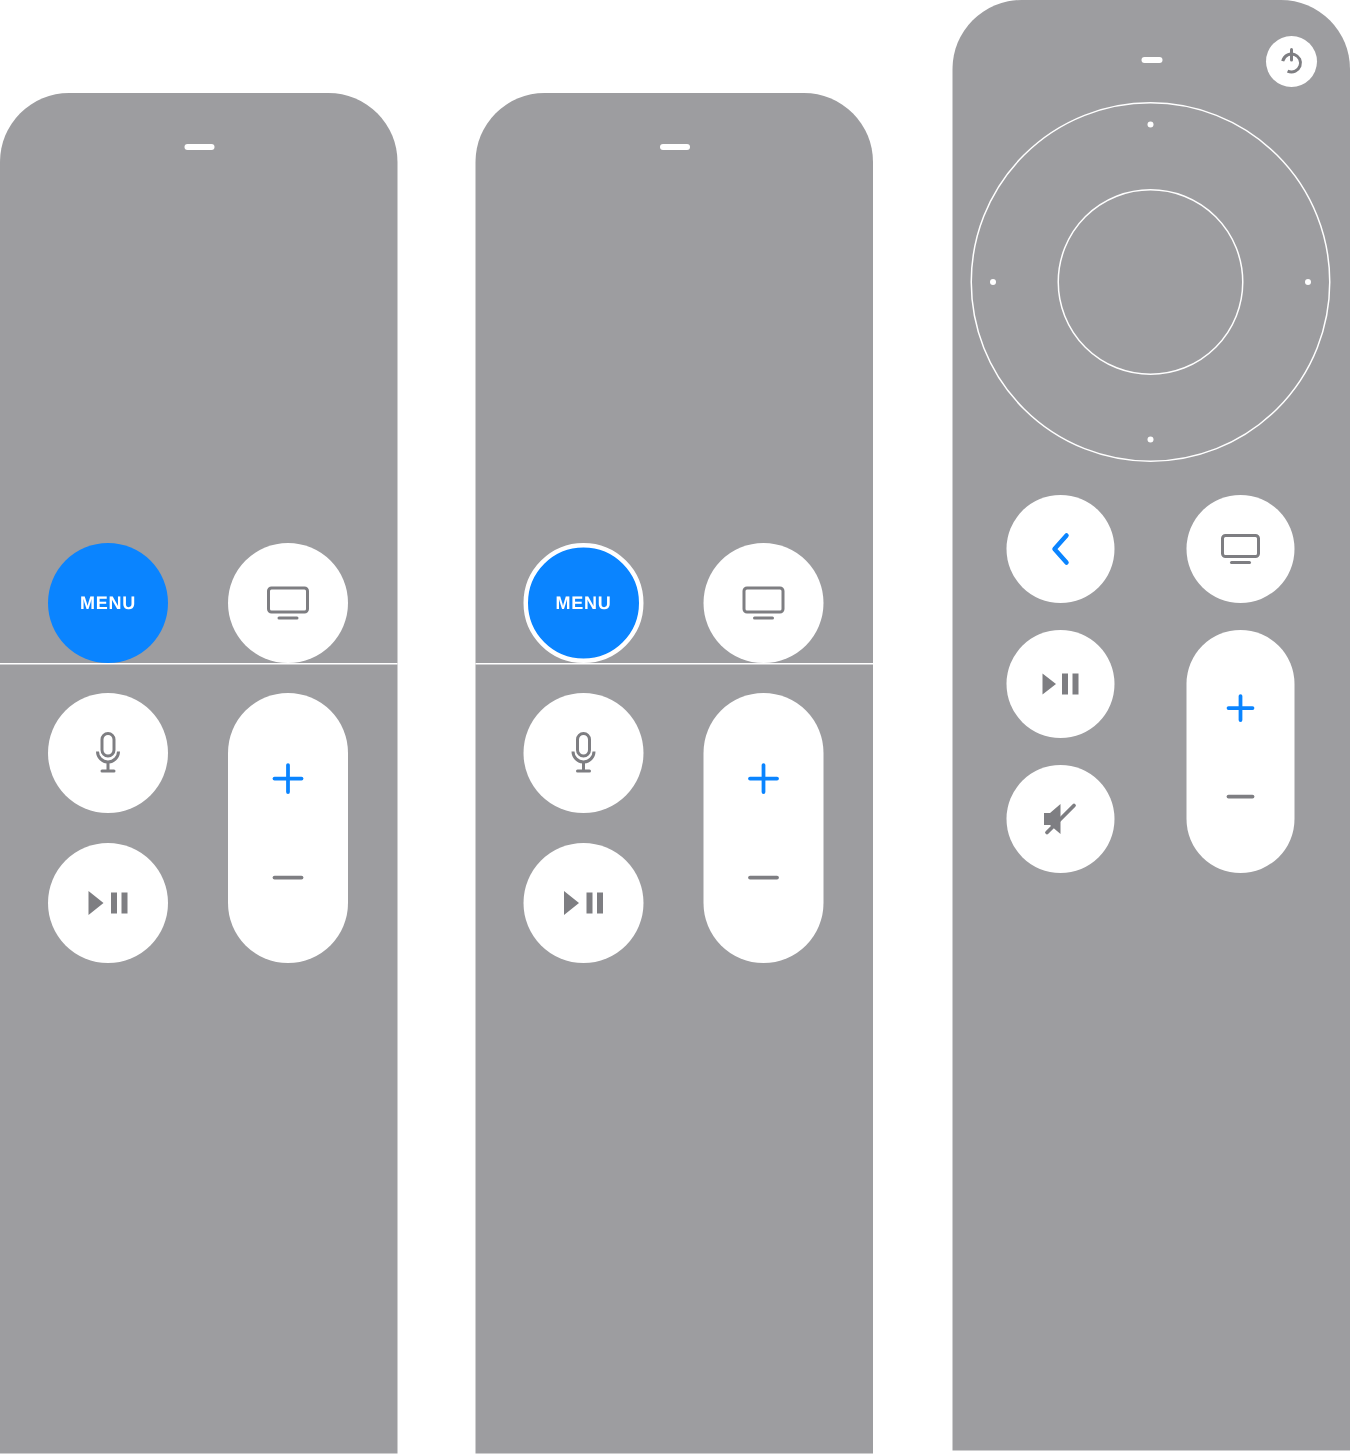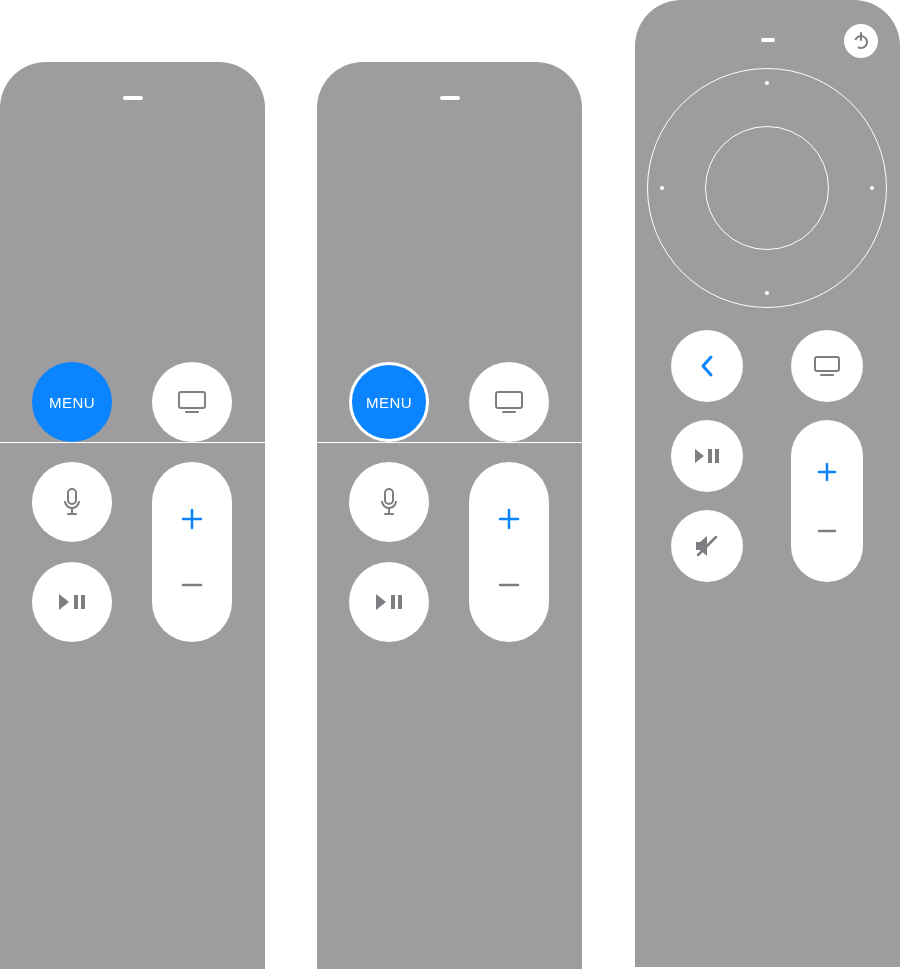--- a/index.html
+++ b/index.html
@@ -67,22 +67,22 @@
     background: #ffffff;
     display: flex;
     align-items: center;
     justify-content: center;
   }
   .btn-sm { width: 72px; height: 72px; }
 
   .btn.menu {
     background: #0a84ff;
     color: #ffffff;
-    font-weight: 400;
-    font-size: 15px;
+    font-weight: 700;
+    font-size: 12px;
     letter-spacing: 0.5px;
   }
   .btn.menu.ringed {
     border: 3px solid #ffffff;
   }
 
   
   .rocker {
     position: absolute;
     background: #ffffff;

